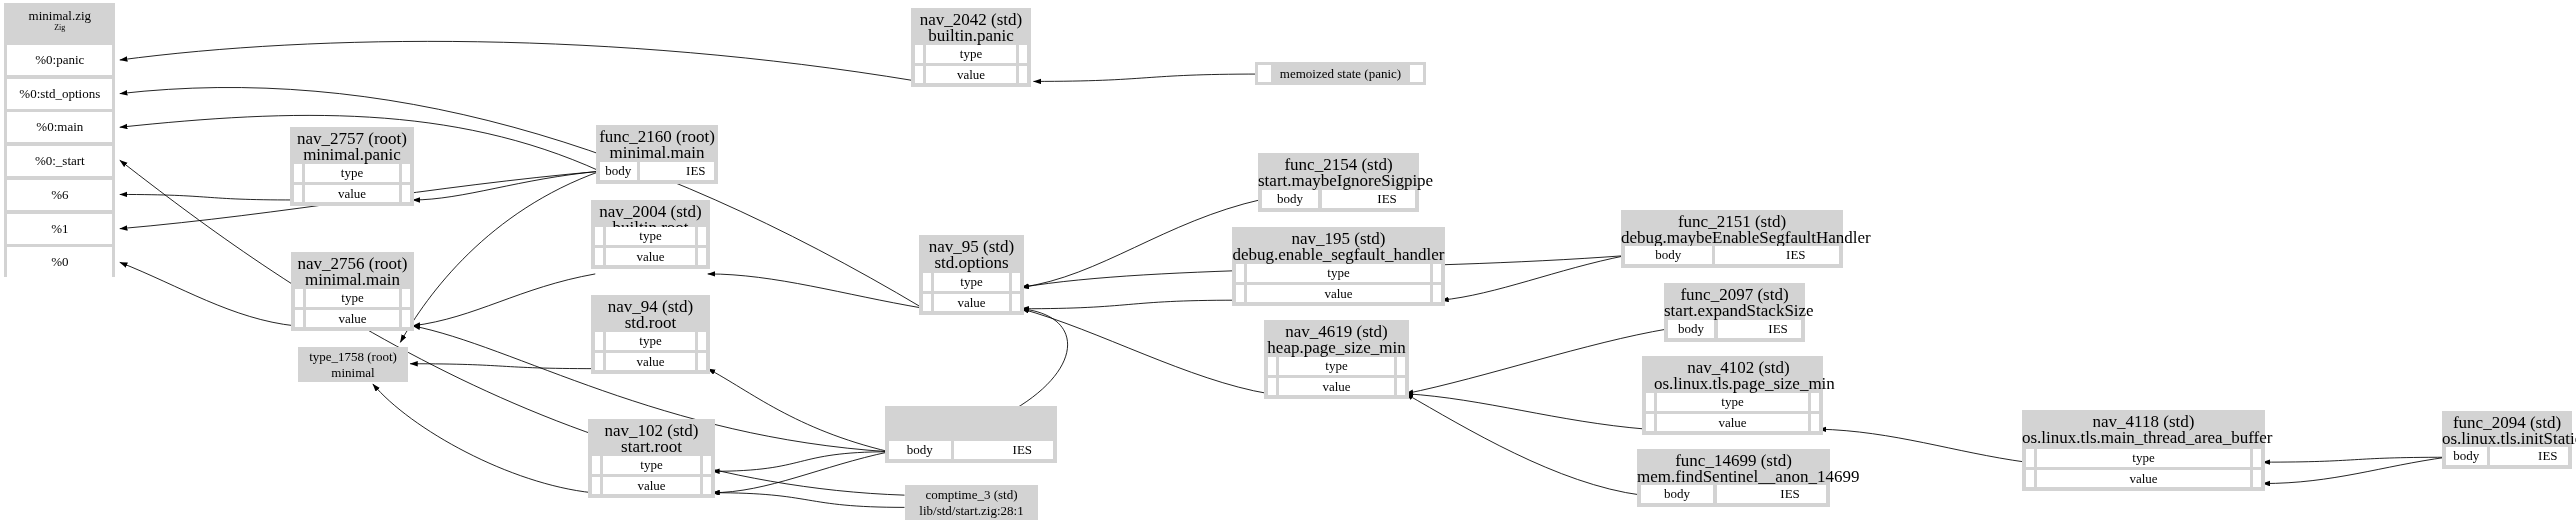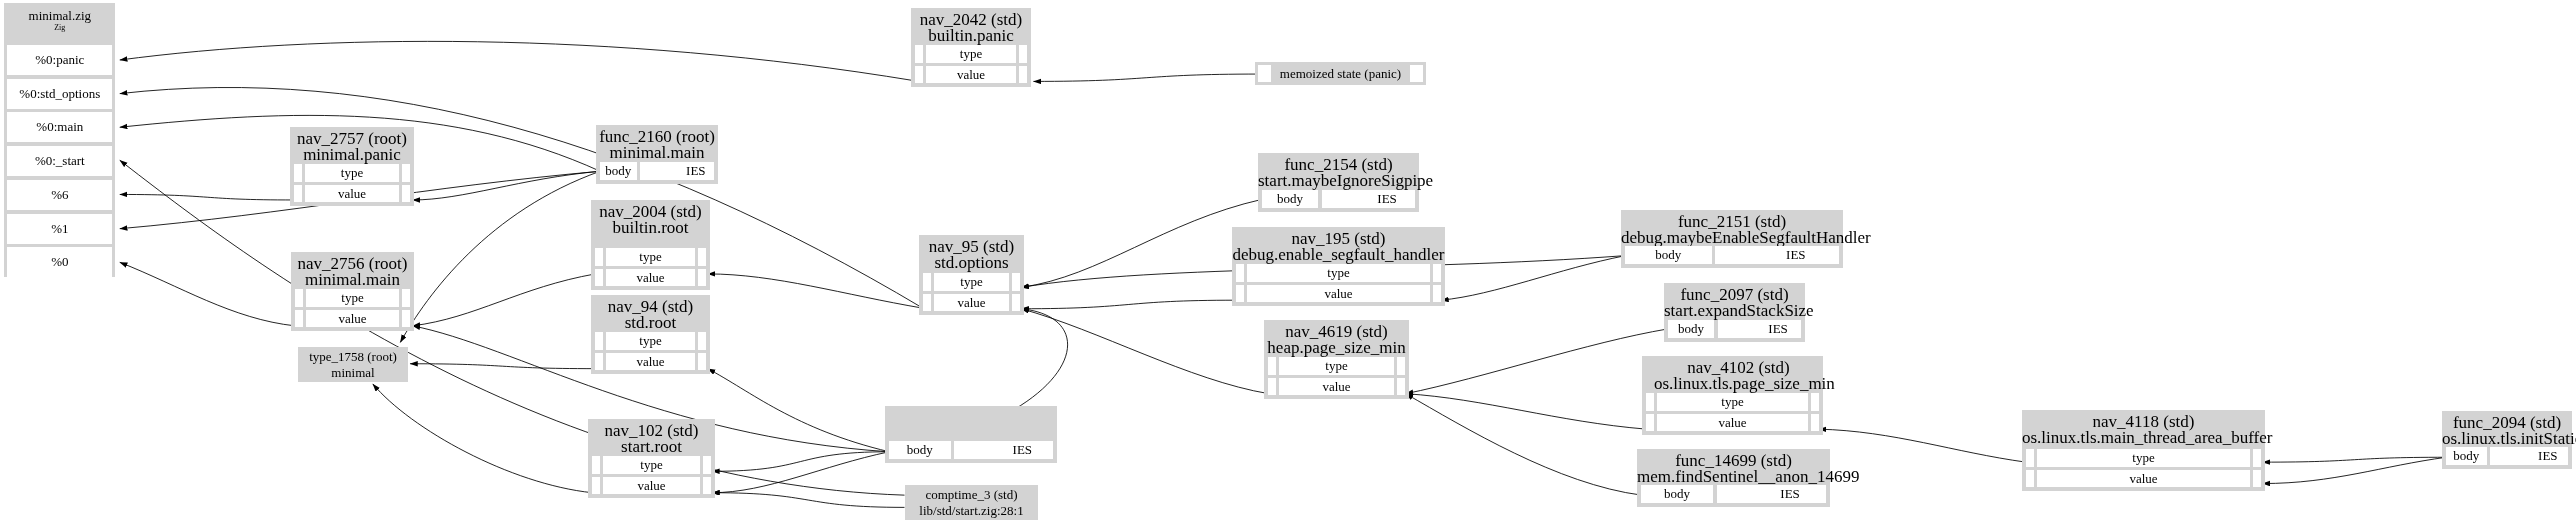--- a/index.html
+++ b/index.html
@@ -129,21 +129,21 @@
       <div class="node func" style="left: 596px; top: 125px; width: 122px; height: 59px;">
         <div class="titles">
           <span class="sub">func_2160 (root)</span>
           <span class="sub">minimal.main</span>
         </div>
         <div class="funcrow">
           <div class="cell">body</div>
           <div class="cell">IES</div>
         </div>
       </div>
-      <div class="node nav" style="left: 591px; top: 200px; width: 119px; height: 90px;">
+      <div class="node nav" style="left: 591px; top: 200px; width: 119px; height: 69px;">
         <div class="titles">
           <span class="sub">nav_2004 (std)</span>
           <span class="sub">builtin.root</span>
         </div>
         <div class="navrows">
           <div class="navrow">
             <div class="port"></div>
             <div class="cell">type</div>
             <div class="port"></div>
           </div>

